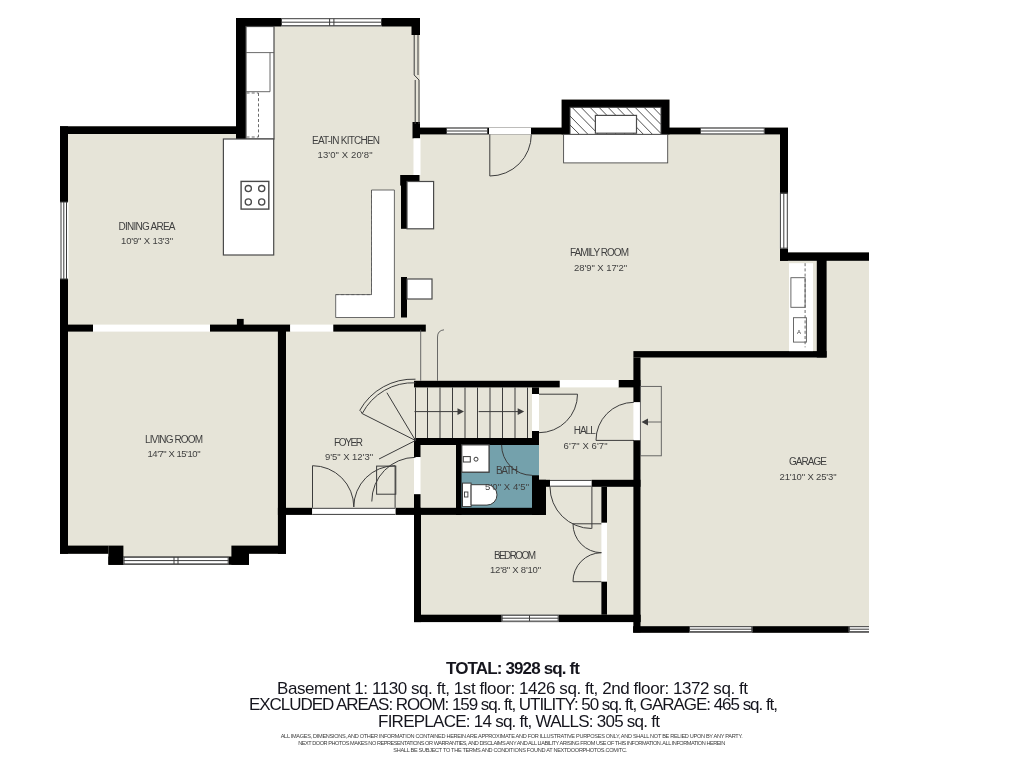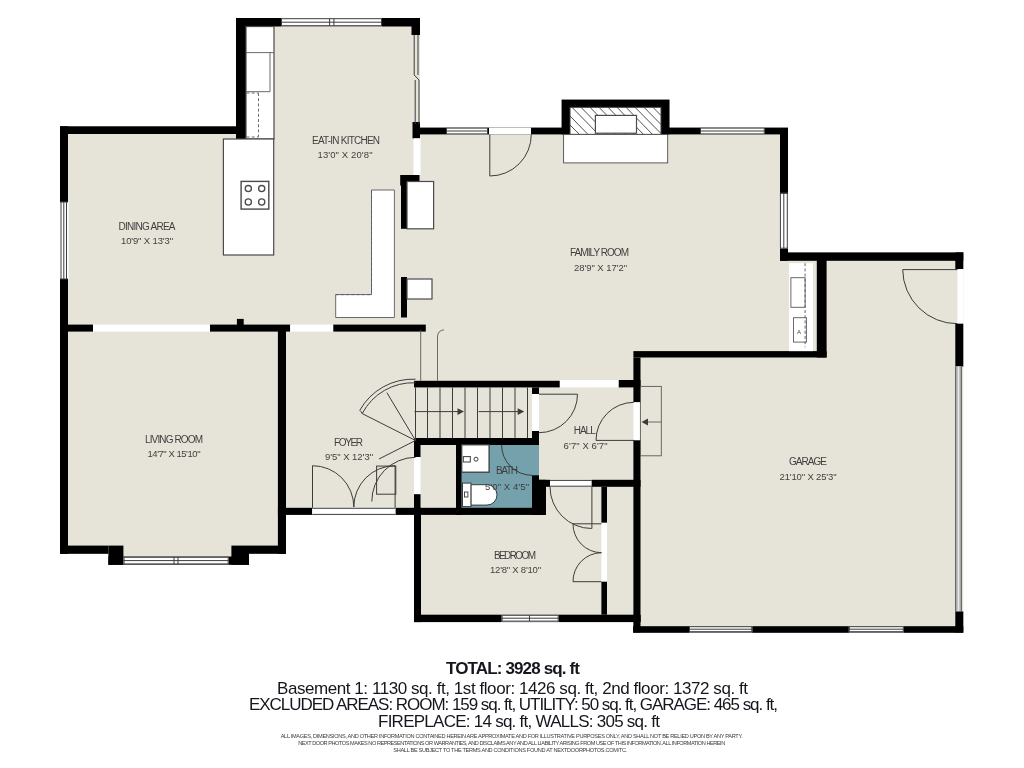--- a/index.html
+++ b/index.html
@@ -1,16 +1,16 @@
 <!DOCTYPE html>
 <html><head>
 <meta charset="utf-8">
 <style>
   html,body{margin:0;padding:0;background:#ffffff;-webkit-font-smoothing:antialiased;}
-  #page{width:1024px;height:768px;position:relative;background:#ffffff;overflow:hidden;}
+  #page{width:869px;height:768px;position:relative;background:#ffffff;overflow:hidden;}
   svg{position:absolute;top:0;left:0;}
   .rname{font-family:"Liberation Sans",sans-serif;fill:#3f3f3f;font-size:10px;}
   .rdim{font-family:"Liberation Sans",sans-serif;fill:#3f3f3f;font-size:9.5px;}
   .w{fill:#000000;}
   .fl{fill:#e6e4d8;}
   .wh{fill:#ffffff;}
   .ln{stroke:#3c3c3c;stroke-width:1;fill:none;}
   .fx{fill:#ffffff;stroke:#4a4a4a;stroke-width:1.2;}
   .thin{stroke:#5a5a5a;stroke-width:0.9;fill:none;}
 </style>

